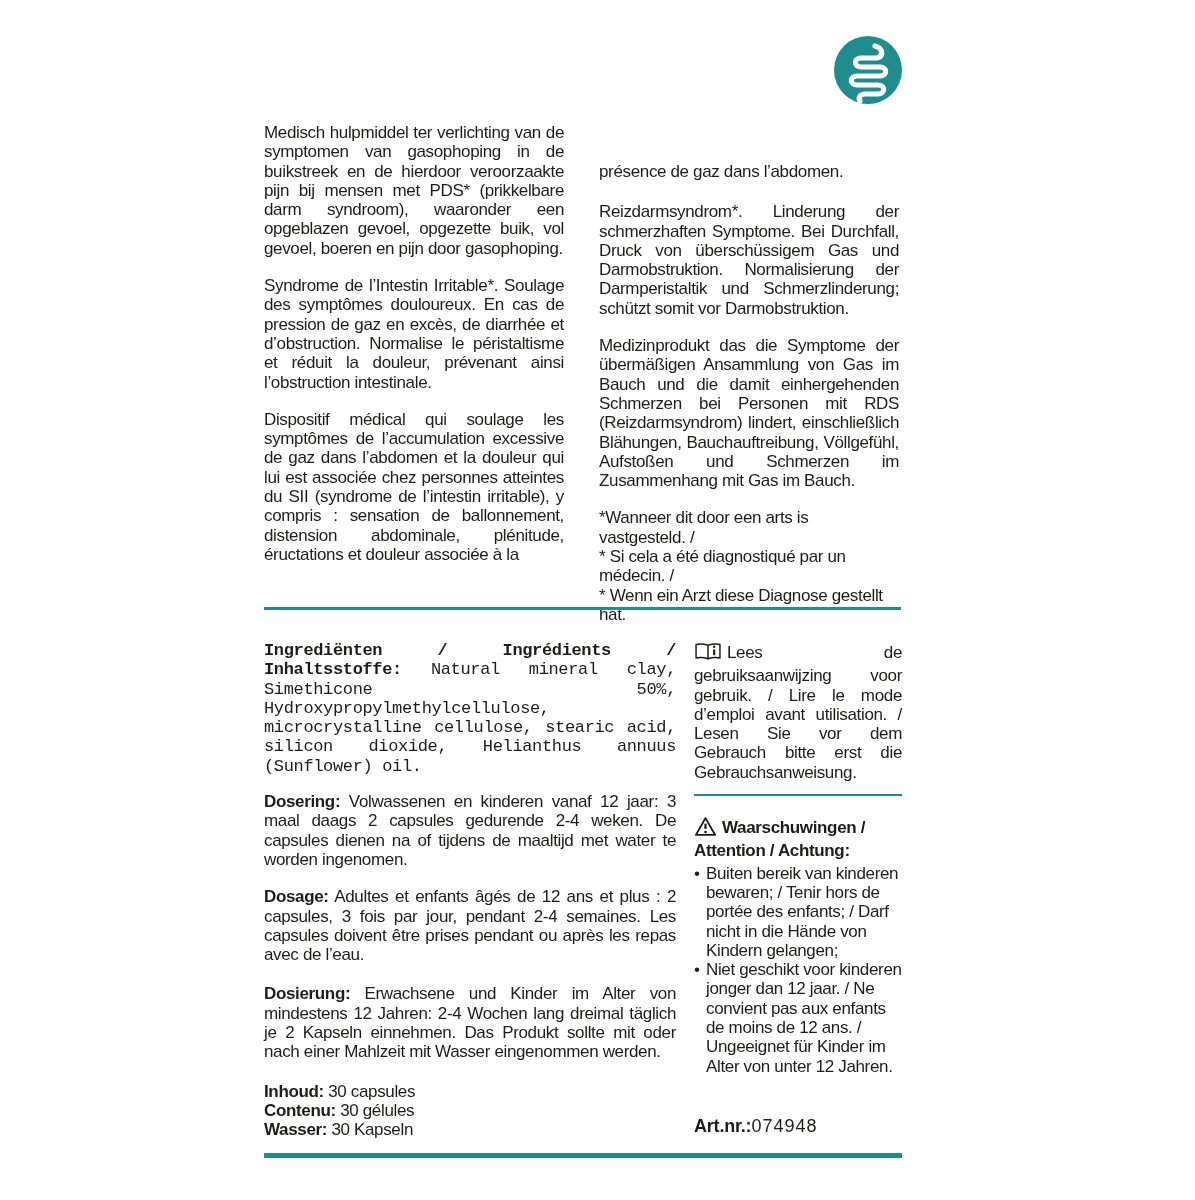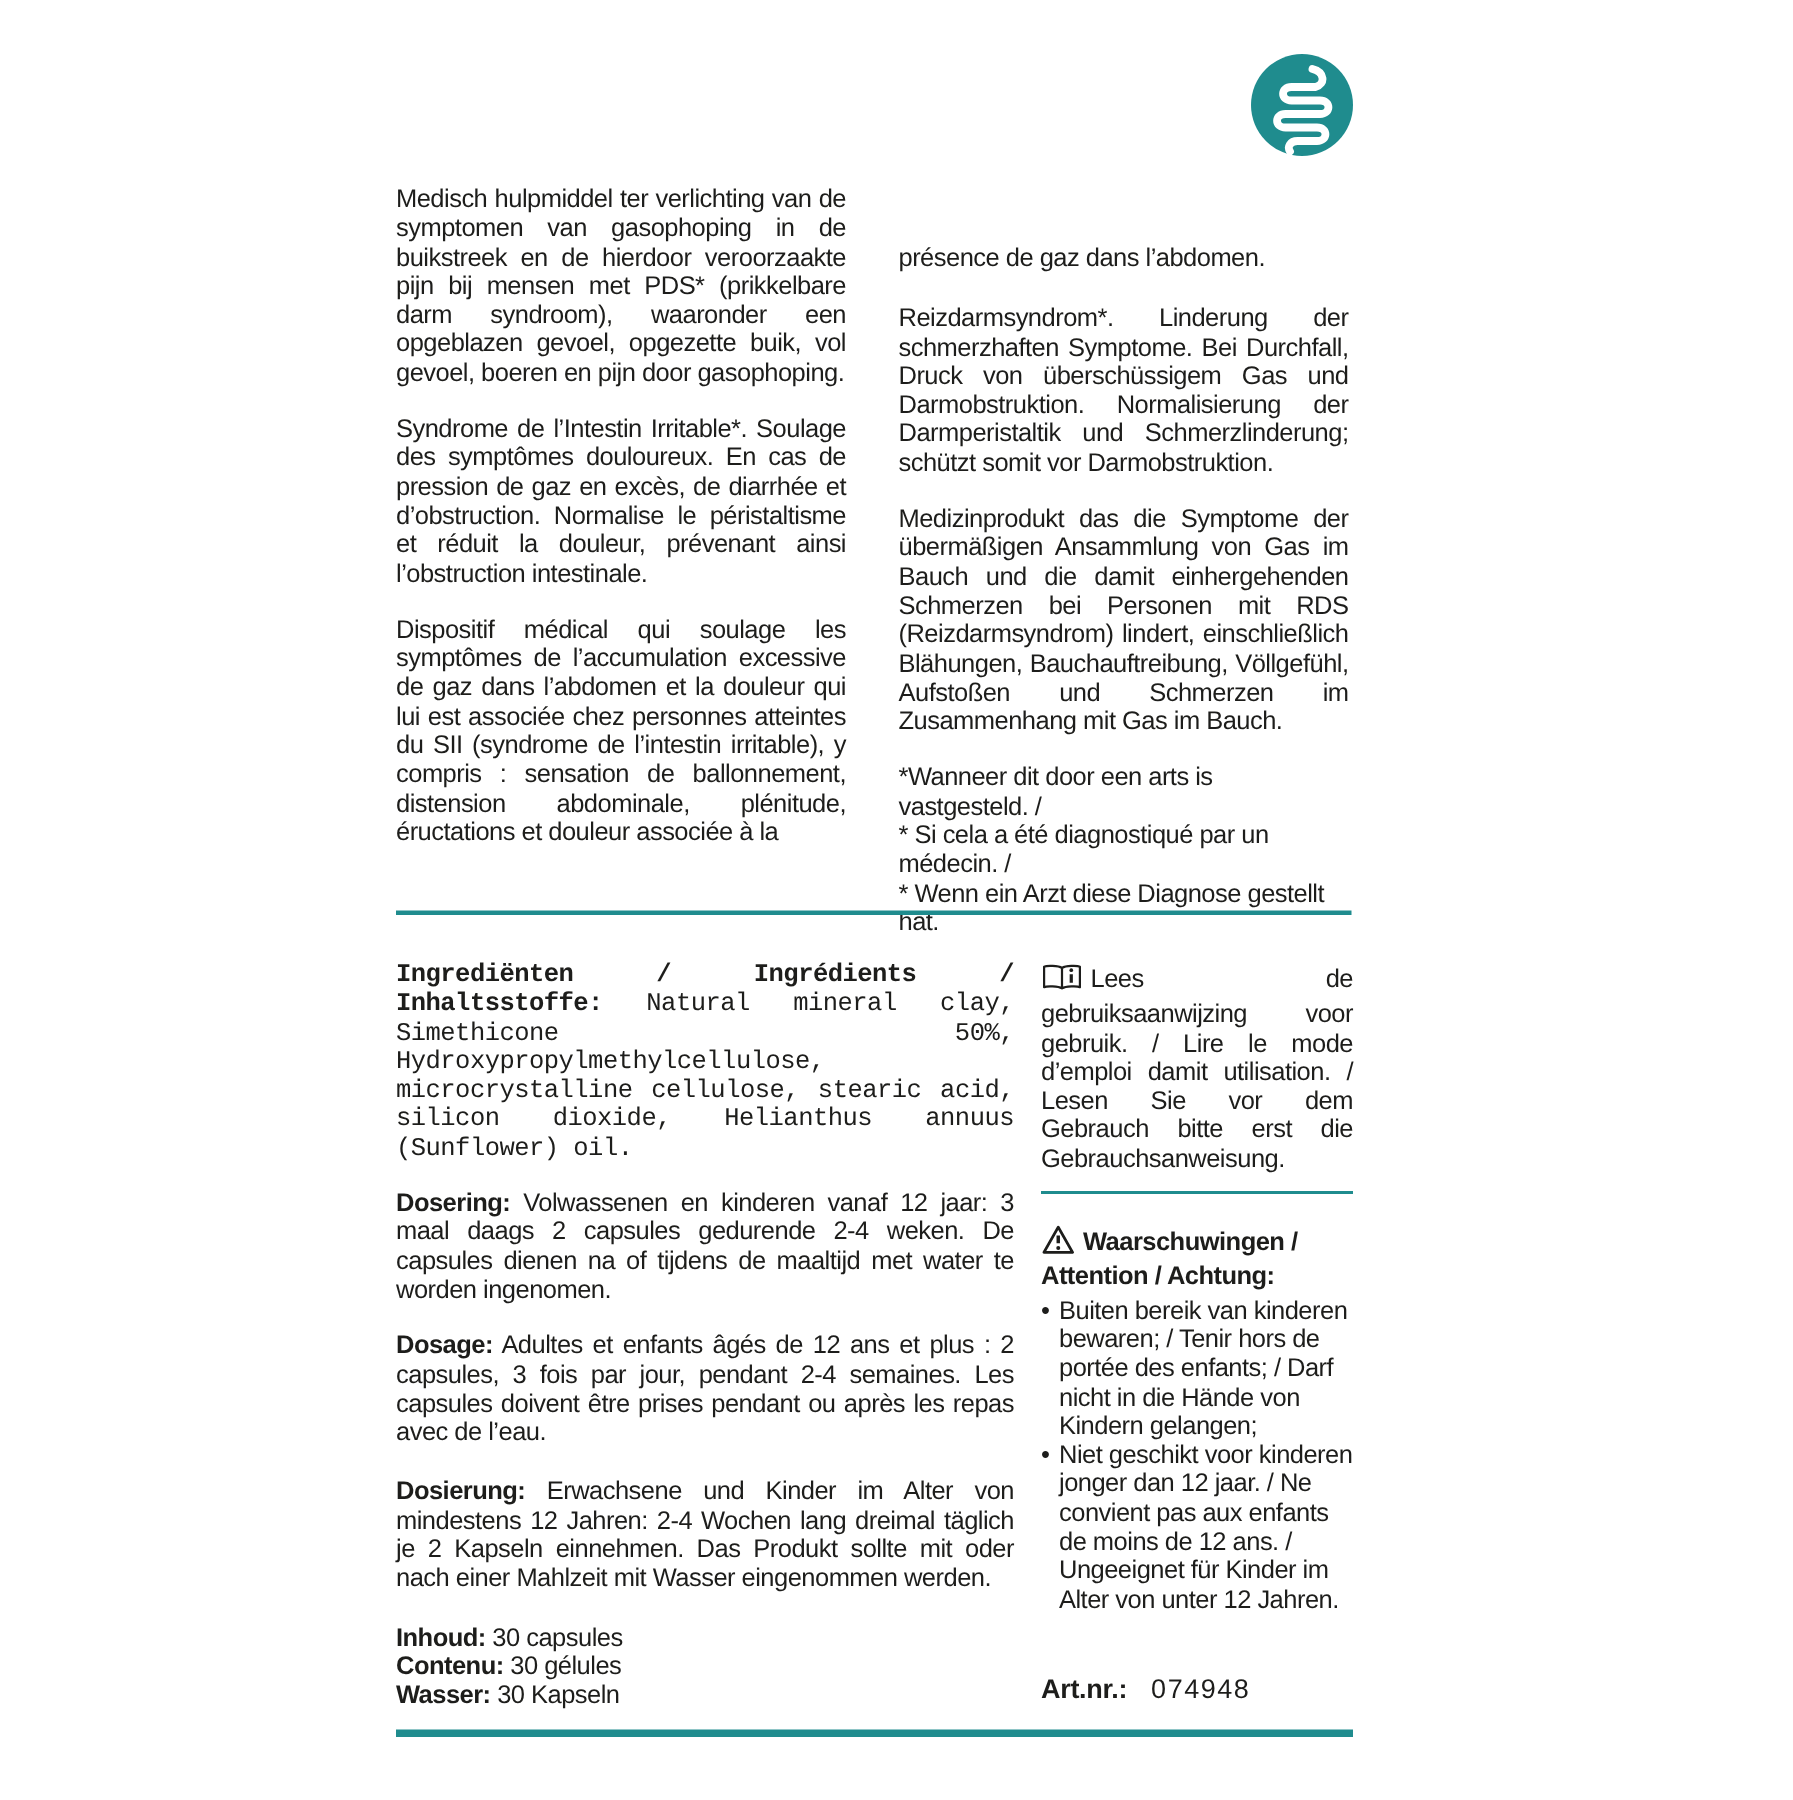--- a/index.html
+++ b/index.html
@@ -27,21 +27,21 @@
   .warn-title{font-size:17px;line-height:19.3px;font-weight:bold;letter-spacing:-0.35px;margin-bottom:3px;}
   .warn-list{margin:0;padding:0;list-style:none;}
   .warn-list li{position:relative;padding-left:12px;font-size:17px;line-height:19.3px;letter-spacing:-0.35px;text-align:left;margin:0;}
   .warn-list li::before{content:"\2022";position:absolute;left:0;top:0;}
   .icon-inline{display:inline-block;vertical-align:-4px;margin-right:5px;}
   .thermo{position:absolute;left:812px;top:1066px;width:96px;height:84px;}
   .thermo svg{position:absolute;left:24px;top:4px;}
   .temp-max{position:absolute;right:0px;top:0px;font-size:15px;letter-spacing:-0.2px;}
   .temp-min{position:absolute;left:0px;top:52px;font-size:15px;letter-spacing:-0.2px;}
   .artline{position:absolute;left:694px;top:1116px;font-size:18px;letter-spacing:-0.2px;}
-  .artline .num{margin-left:16px;letter-spacing:1px;}
+  .artline .num{margin-left:0;letter-spacing:1px;}
 </style>
 </head>
 <body>
 
 <div class="page">
 
   <div class="brand-badge">
     <svg width="68" height="68" viewBox="0 0 68 68">
       <circle cx="34" cy="34" r="34" fill="#1f8c8e"></circle>
       <path d="M41 10 c8 2 9 10 2 12 H27 c-7.5 0 -7.5 9 0 9 h19 c7.5 0 7.5 9 0 9 H23 c-7.5 0 -7.5 9 0 9 h21 c7.5 0 7.5 9 0 9 H31 c-5 0 -7 4 -5 7" fill="none" stroke="#ffffff" stroke-width="5.2" stroke-linecap="round" stroke-linejoin="round"></path>
@@ -81,21 +81,21 @@
       <div class="contents-line"><b>Contenu:</b><span> 30 gélules</span></div>
       <div class="contents-line"><b>Wasser:</b><span> 30 Kapseln</span></div>
     </div>
   </div>
 
   <div class="col-mr">
     <p style="margin-bottom:0;"><span class="icon-inline"><svg width="28" height="21" viewBox="0 0 34 24">
             <path d="M17 4.5 C14 2.5 4.5 2.5 2.5 3.5 V20 C4.5 19 14 19 17 21 C20 19 29.5 19 31.5 20 V3.5 C29.5 2.5 20 2.5 17 4.5 Z M17 4.5 V21" fill="none" stroke="#1d1d1b" stroke-width="1.8" stroke-linejoin="round"></path>
             <line x1="24.5" y1="9.5" x2="24.5" y2="16.5" stroke="#1d1d1b" stroke-width="2.6"></line>
             <circle cx="24.5" cy="6.3" r="1.5" fill="#1d1d1b"></circle>
-          </svg></span><span>Lees de gebruiksaanwijzing voor gebruik. / Lire le mode d’emploi damit utilisation. / Lesen Sie vor dem Gebrauch bitte erst die Gebrauchsanweisung.</span></p>
+          </svg></span><span>Lees de gebruiksaanwijzing voor gebruik. / Lire le mode d’emploi avant utilisation. / Lesen Sie vor dem Gebrauch bitte erst die Gebrauchsanweisung.</span></p>
 
     <div class="rule rule-short"></div>
 
     <div class="warn-title">
       <span class="icon-inline"><svg width="23" height="21" viewBox="0 0 24 22">
             <path d="M12 2.2 L22 19.8 H2 Z" fill="none" stroke="#1d1d1b" stroke-width="2" stroke-linejoin="round"></path>
             <line x1="12" y1="8" x2="12" y2="13.5" stroke="#1d1d1b" stroke-width="2.4"></line>
             <circle cx="12" cy="16.8" r="1.4" fill="#1d1d1b"></circle>
           </svg></span><span>Waarschuwingen /</span><br>
       <span>Attention / Achtung:</span>

